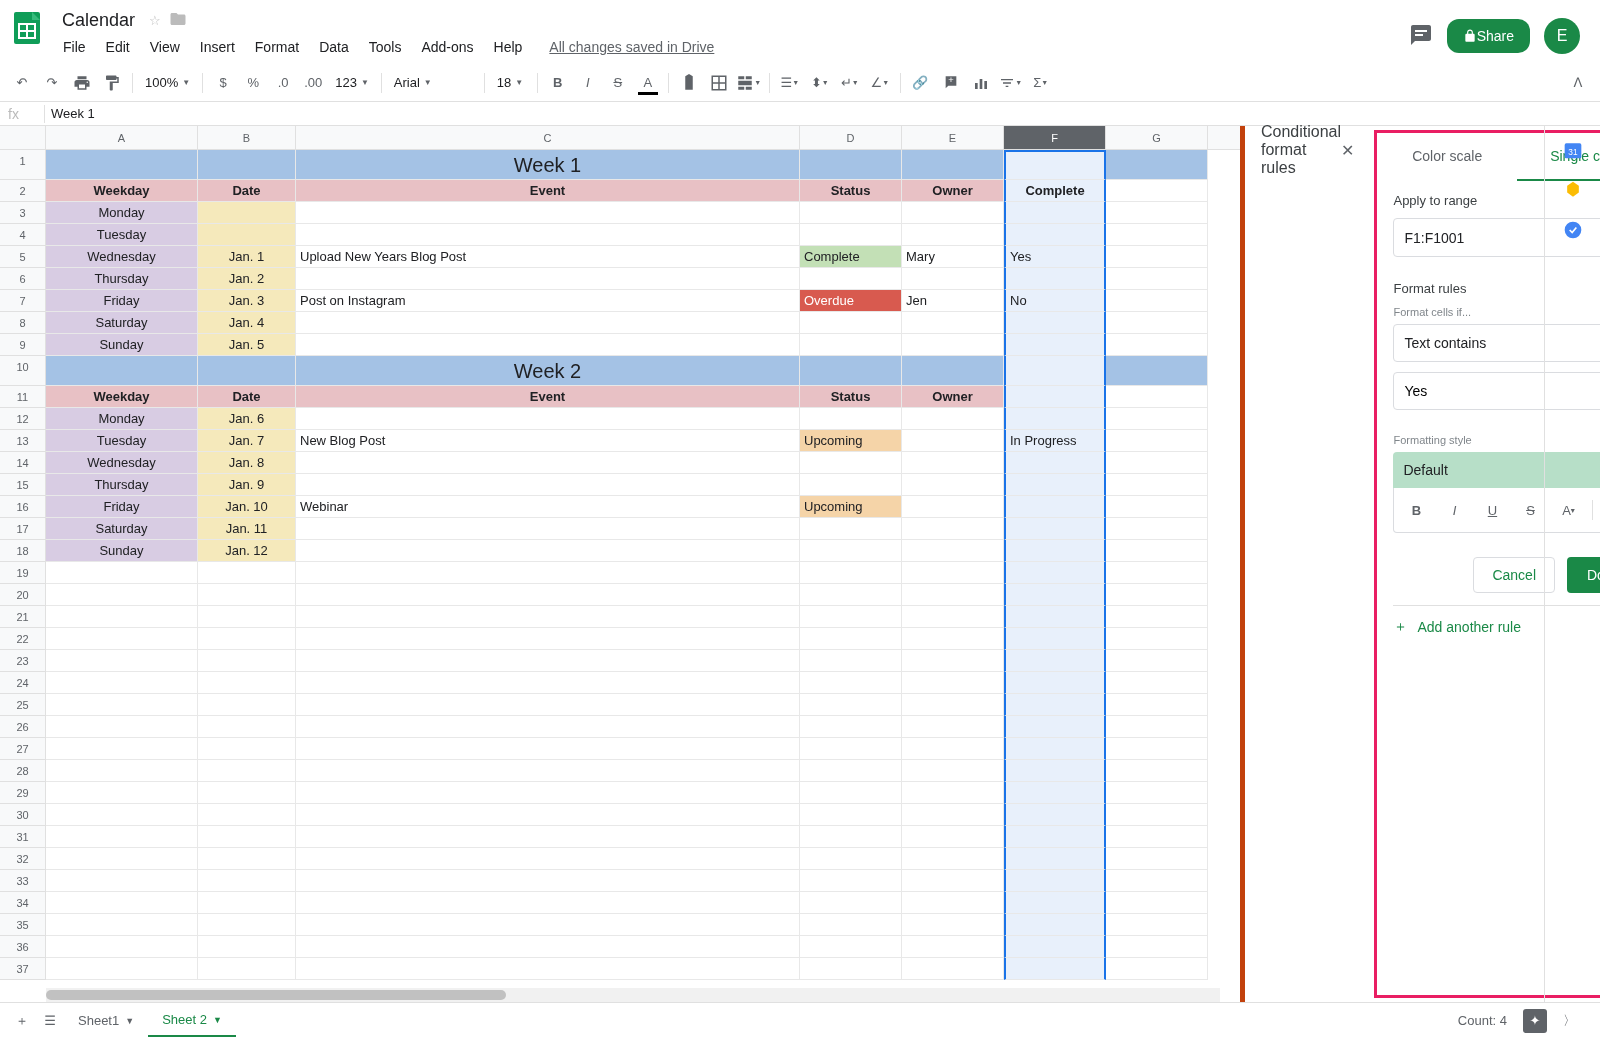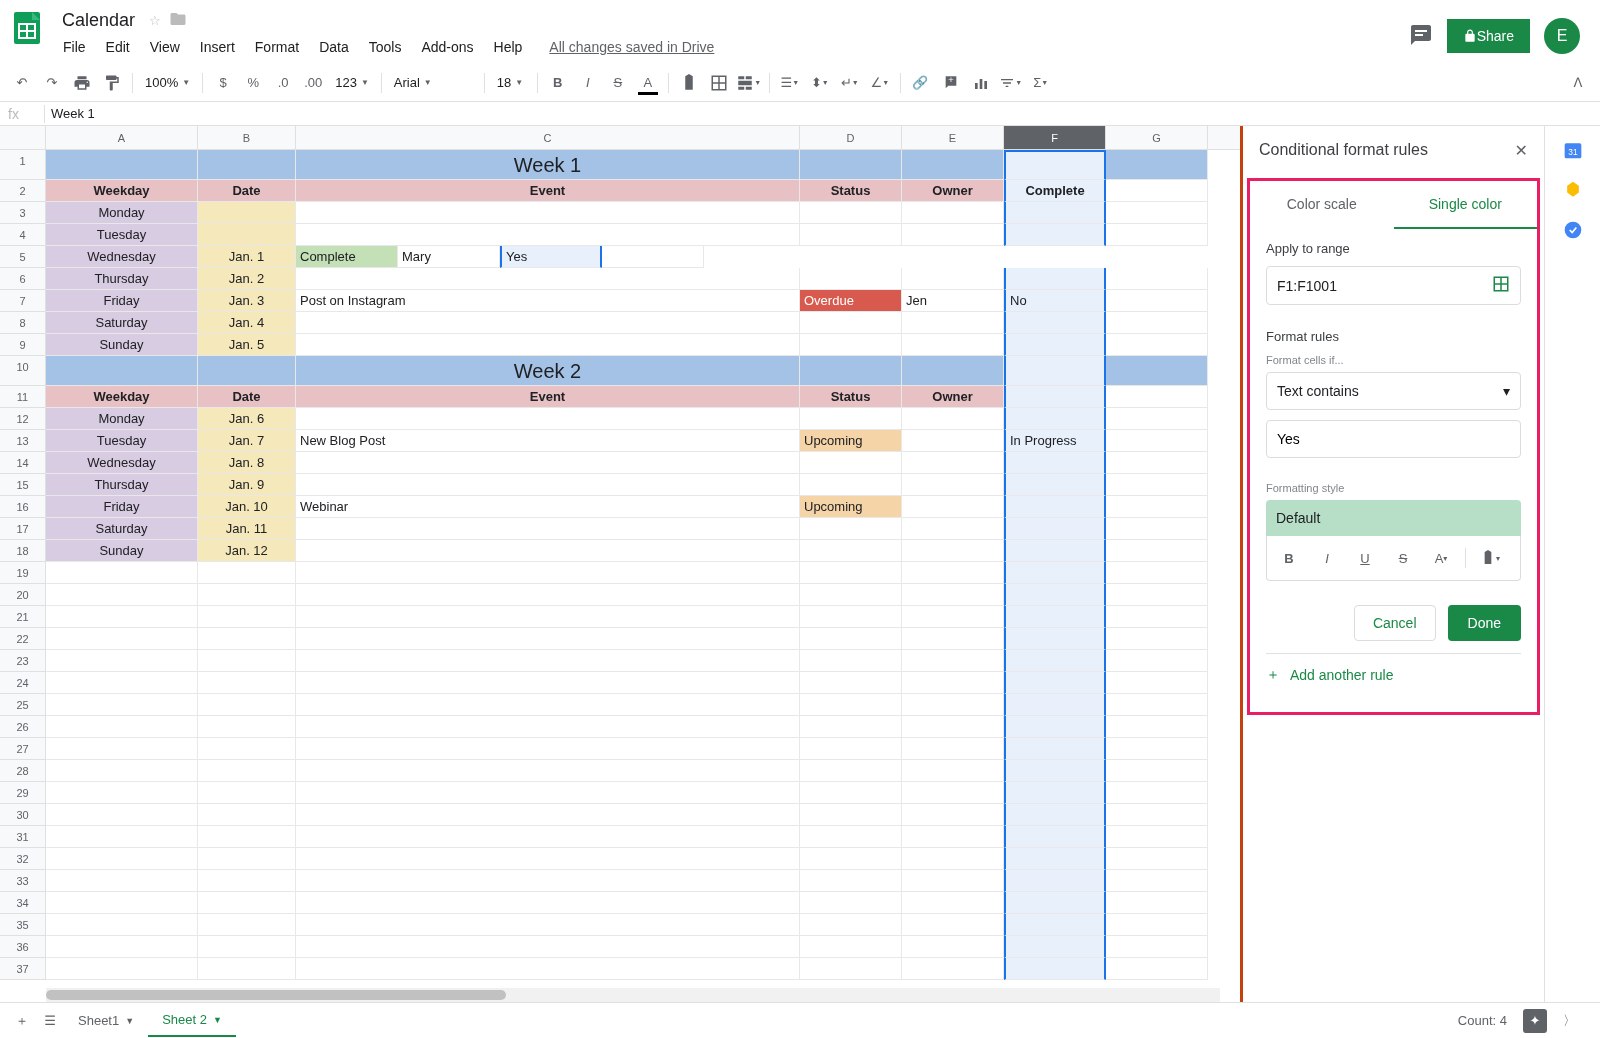--- a/index.html
+++ b/index.html
@@ -9,21 +9,21 @@
 .logo svg{width:36px;height:36px}
 .title-block{flex:1}
 .doc-title{font-size:18px;color:#202124;padding:2px 6px}
 .title-row{display:flex;align-items:center;gap:8px}
 .star-icon,.folder-icon{color:#bbb;cursor:pointer}
 .menu-bar{display:flex;gap:6px;margin-top:2px;align-items:center}
 .menu-item{padding:4px 7px;font-size:14px;color:#202124;cursor:pointer;border-radius:3px}
 .save-status{text-decoration:underline;color:#5f6368;font-size:14px;margin-left:14px}
 .header-right{display:flex;align-items:center;gap:14px;padding-right:12px}
 .comment-icon{color:#5f6368;cursor:pointer}
-.share-btn{background:#1a8947;color:#fff;border:none;border-radius:0;padding:9px 16px;font-size:14px;font-weight:500;cursor:pointer;display:flex;align-items:center;gap:0}
+.share-btn{background:#1a8947;color:#fff;border:none;border-radius:12px;padding:9px 16px;font-size:14px;font-weight:500;cursor:pointer;display:flex;align-items:center;gap:0}
 .avatar{width:36px;height:36px;border-radius:50%;background:#1a8947;color:#fff;display:flex;align-items:center;justify-content:center;font-size:16px;cursor:pointer}
 .toolbar{height:38px;border-bottom:1px solid #e0e0e0;display:flex;align-items:center;padding:0 8px;gap:2px}
 .tb-btn{width:28px;height:28px;display:flex;align-items:center;justify-content:center;color:#5f6368;cursor:pointer;border-radius:2px}
 .tb-sep{width:1px;height:20px;background:#e0e0e0;margin:0 4px}
 .tb-select{padding:4px 6px;font-size:13px;color:#202124;cursor:pointer;display:flex;align-items:center;gap:4px}
 .tb-select .arrow{font-size:8px;color:#5f6368}
 .tb-collapse{margin-left:auto}
 .formula-bar{height:24px;border-bottom:1px solid #e0e0e0;display:flex;align-items:center;padding:0 8px}
 .fx{color:#bbb;font-size:14px;width:30px}
 .fb-sep{width:1px;height:18px;background:#e0e0e0;margin:0 6px}
@@ -44,21 +44,21 @@
 .row.tall{height:30px}
 .hdr-w{background:#e8c1c5;text-align:center;font-weight:600}
 .wday{background:#d8cce3;text-align:center}
 .date{background:#f5e9bb;text-align:center}
 .status-complete{background:#c3e0b6}
 .status-overdue{background:#d85a4f;color:#ffffff}
 .status-upcoming{background:#f5d4a8}
 .complete-yes{background:#b7dfc8}
 .f-col{background:#e8f0fb;border-left:2px solid #1a73e8;border-right:2px solid #1a73e8}
 .f-col.top{border-top:2px solid #1a73e8}
-.sidebar{width:304px;border-left:3px solid #c2410c;display:flex;flex-direction:column}
+.sidebar{width:304px;border-left:5px solid #c2410c;display:flex;}
 .sb-header{height:48px;display:flex;align-items:center;justify-content:space-between;padding:0 16px;font-size:16px;color:#3c4043}
 .close-x{color:#5f6368;cursor:pointer;font-size:16px}
 .highlight-box{border:3px solid #e91e63;margin:4px;padding-bottom:16px}
 .tabs{display:flex;height:48px}
 .tab{flex:1;text-align:center;line-height:46px;font-size:14px;cursor:pointer;color:#5f6368}
 .tab.active{color:#1a8947;border-bottom:2px solid #1a8947;font-weight:500}
 .sb-section{padding:12px 16px}
 .sb-label{font-size:13px;color:#3c4043;margin-bottom:10px}
 .sb-sublabel{font-size:11px;color:#80868b;margin-bottom:6px}
 .range-input{display:flex;align-items:center;border:1px solid #dadce0;border-radius:4px;padding:8px 10px;justify-content:space-between}
@@ -284,20 +284,21 @@
             <div class="cell col-C "></div>
             <div class="cell col-D "></div>
             <div class="cell col-E "></div>
             <div class="cell col-F  f-col"></div>
             <div class="cell col-G "></div>
           </div>
           <div class="row">
             <div class="row-h">5</div>
             <div class="cell col-A wday">Wednesday</div>
             <div class="cell col-B date">Jan. 1</div>
+            <div class="cell col-C ">Upload New Years Blog Post</div>
             <div class="cell col-D status-complete">Complete</div>
             <div class="cell col-E ">Mary</div>
             <div class="cell col-F complete-yes f-col">Yes</div>
             <div class="cell col-G "></div>
           </div>
           <div class="row">
             <div class="row-h">6</div>
             <div class="cell col-A wday">Thursday</div>
             <div class="cell col-B date">Jan. 2</div>
             <div class="cell col-C "></div>

